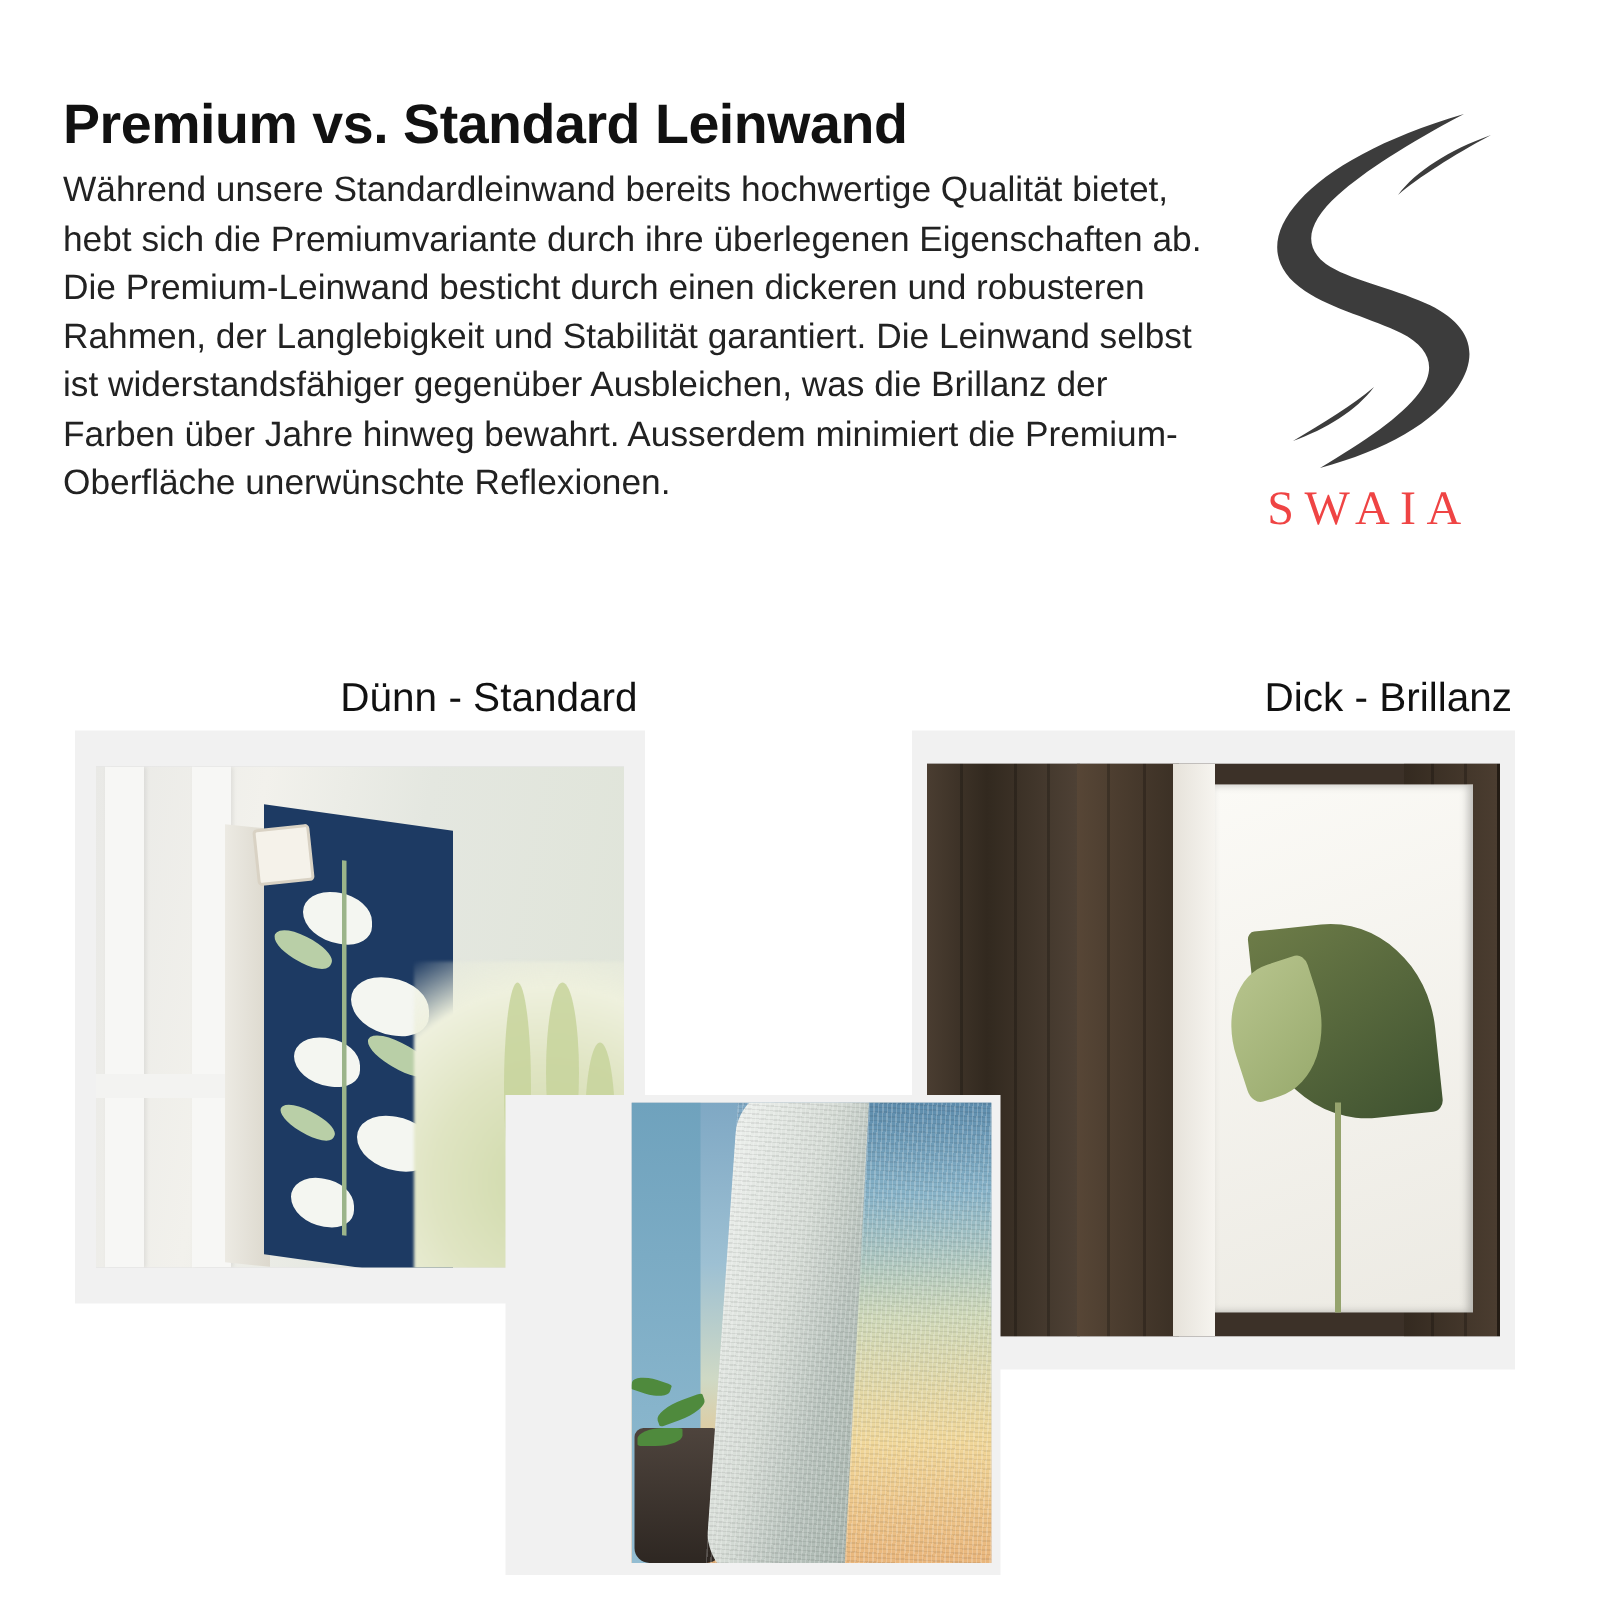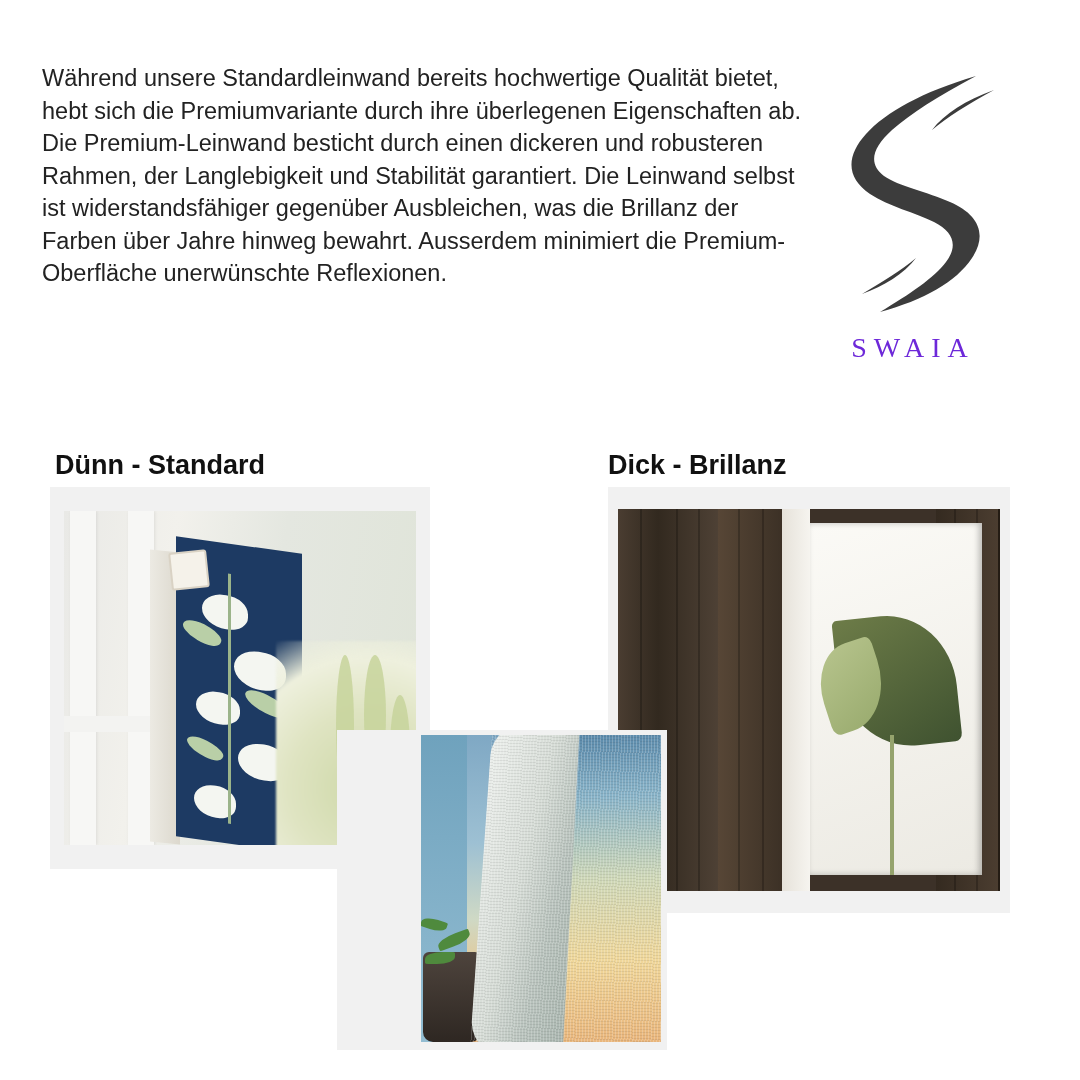--- a/index.html
+++ b/index.html
@@ -48,33 +48,33 @@
     text-align: center;
   }
   .logo-mark {
     width: 190px;
     height: 250px;
     margin: 0 auto;
     display: block;
   }
   .logo-word {
     font-family: "Liberation Serif", serif;
-    font-size: 28px;
+    font-size: 32px;
     letter-spacing: 7px;
-    color: #6d28d9;
-    margin-top: 14px;
+    color: #ef4444;
+    margin-top: 2px;
   }
 
   
   .caption {
     position: absolute;
     font-size: 27px;
-    font-weight: bold;
+    font-weight: normal;
     color: #111111;
-    text-align: left;
+    text-align: right;
   }
   .caption-left {
     left: 55px;
     top: 450px;
     width: 370px;
   }
   .caption-right {
     left: 608px;
     top: 450px;
     width: 400px;
@@ -338,20 +338,21 @@
     position: absolute;
     inset: 0;
     background-image: repeating-linear-gradient(90deg, rgba(255,255,255,.20) 0 1px, rgba(0,0,0,0) 1px 3px),
                       repeating-linear-gradient(0deg, rgba(0,0,0,.07) 0 1px, rgba(0,0,0,0) 1px 3px);
   }
 </style>
 </head>
 <body>
 
 <div class="header">
+  <h1 class="title">Premium vs. Standard Leinwand</h1>
   <p class="body-copy">Während unsere Standardleinwand bereits hochwertige Qualität bietet, hebt sich die Premiumvariante durch ihre überlegenen Eigenschaften ab. Die Premium-Leinwand besticht durch einen dickeren und robusteren Rahmen, der Langlebigkeit und Stabilität garantiert. Die Leinwand selbst ist widerstandsfähiger gegenüber Ausbleichen, was die Brillanz der Farben über Jahre hinweg bewahrt. Ausserdem minimiert die Premium-Oberfläche unerwünschte Reflexionen.</p>
 </div>
 
 <div class="logo-wrap">
   <svg class="logo-mark" viewBox="0 0 190 250">
     <path d="M158 8 C120 28 92 46 74 62 C54 80 50 96 66 108 C80 118 110 124 132 134 C160 146 170 166 154 190 C138 214 106 232 62 244 C92 226 116 210 128 194 C140 178 136 164 116 154 C98 145 70 138 52 126 C28 110 28 88 48 66 C68 44 104 24 158 8 Z" fill="#3c3c3c"></path>
     <path d="M176 22 C150 36 128 50 114 62 C126 46 148 32 176 22 Z" fill="#3c3c3c"></path>
     <path d="M44 226 C64 214 84 202 98 190 C86 206 66 218 44 226 Z" fill="#3c3c3c"></path>
   </svg>
   <div class="logo-word">SWAIA</div>

